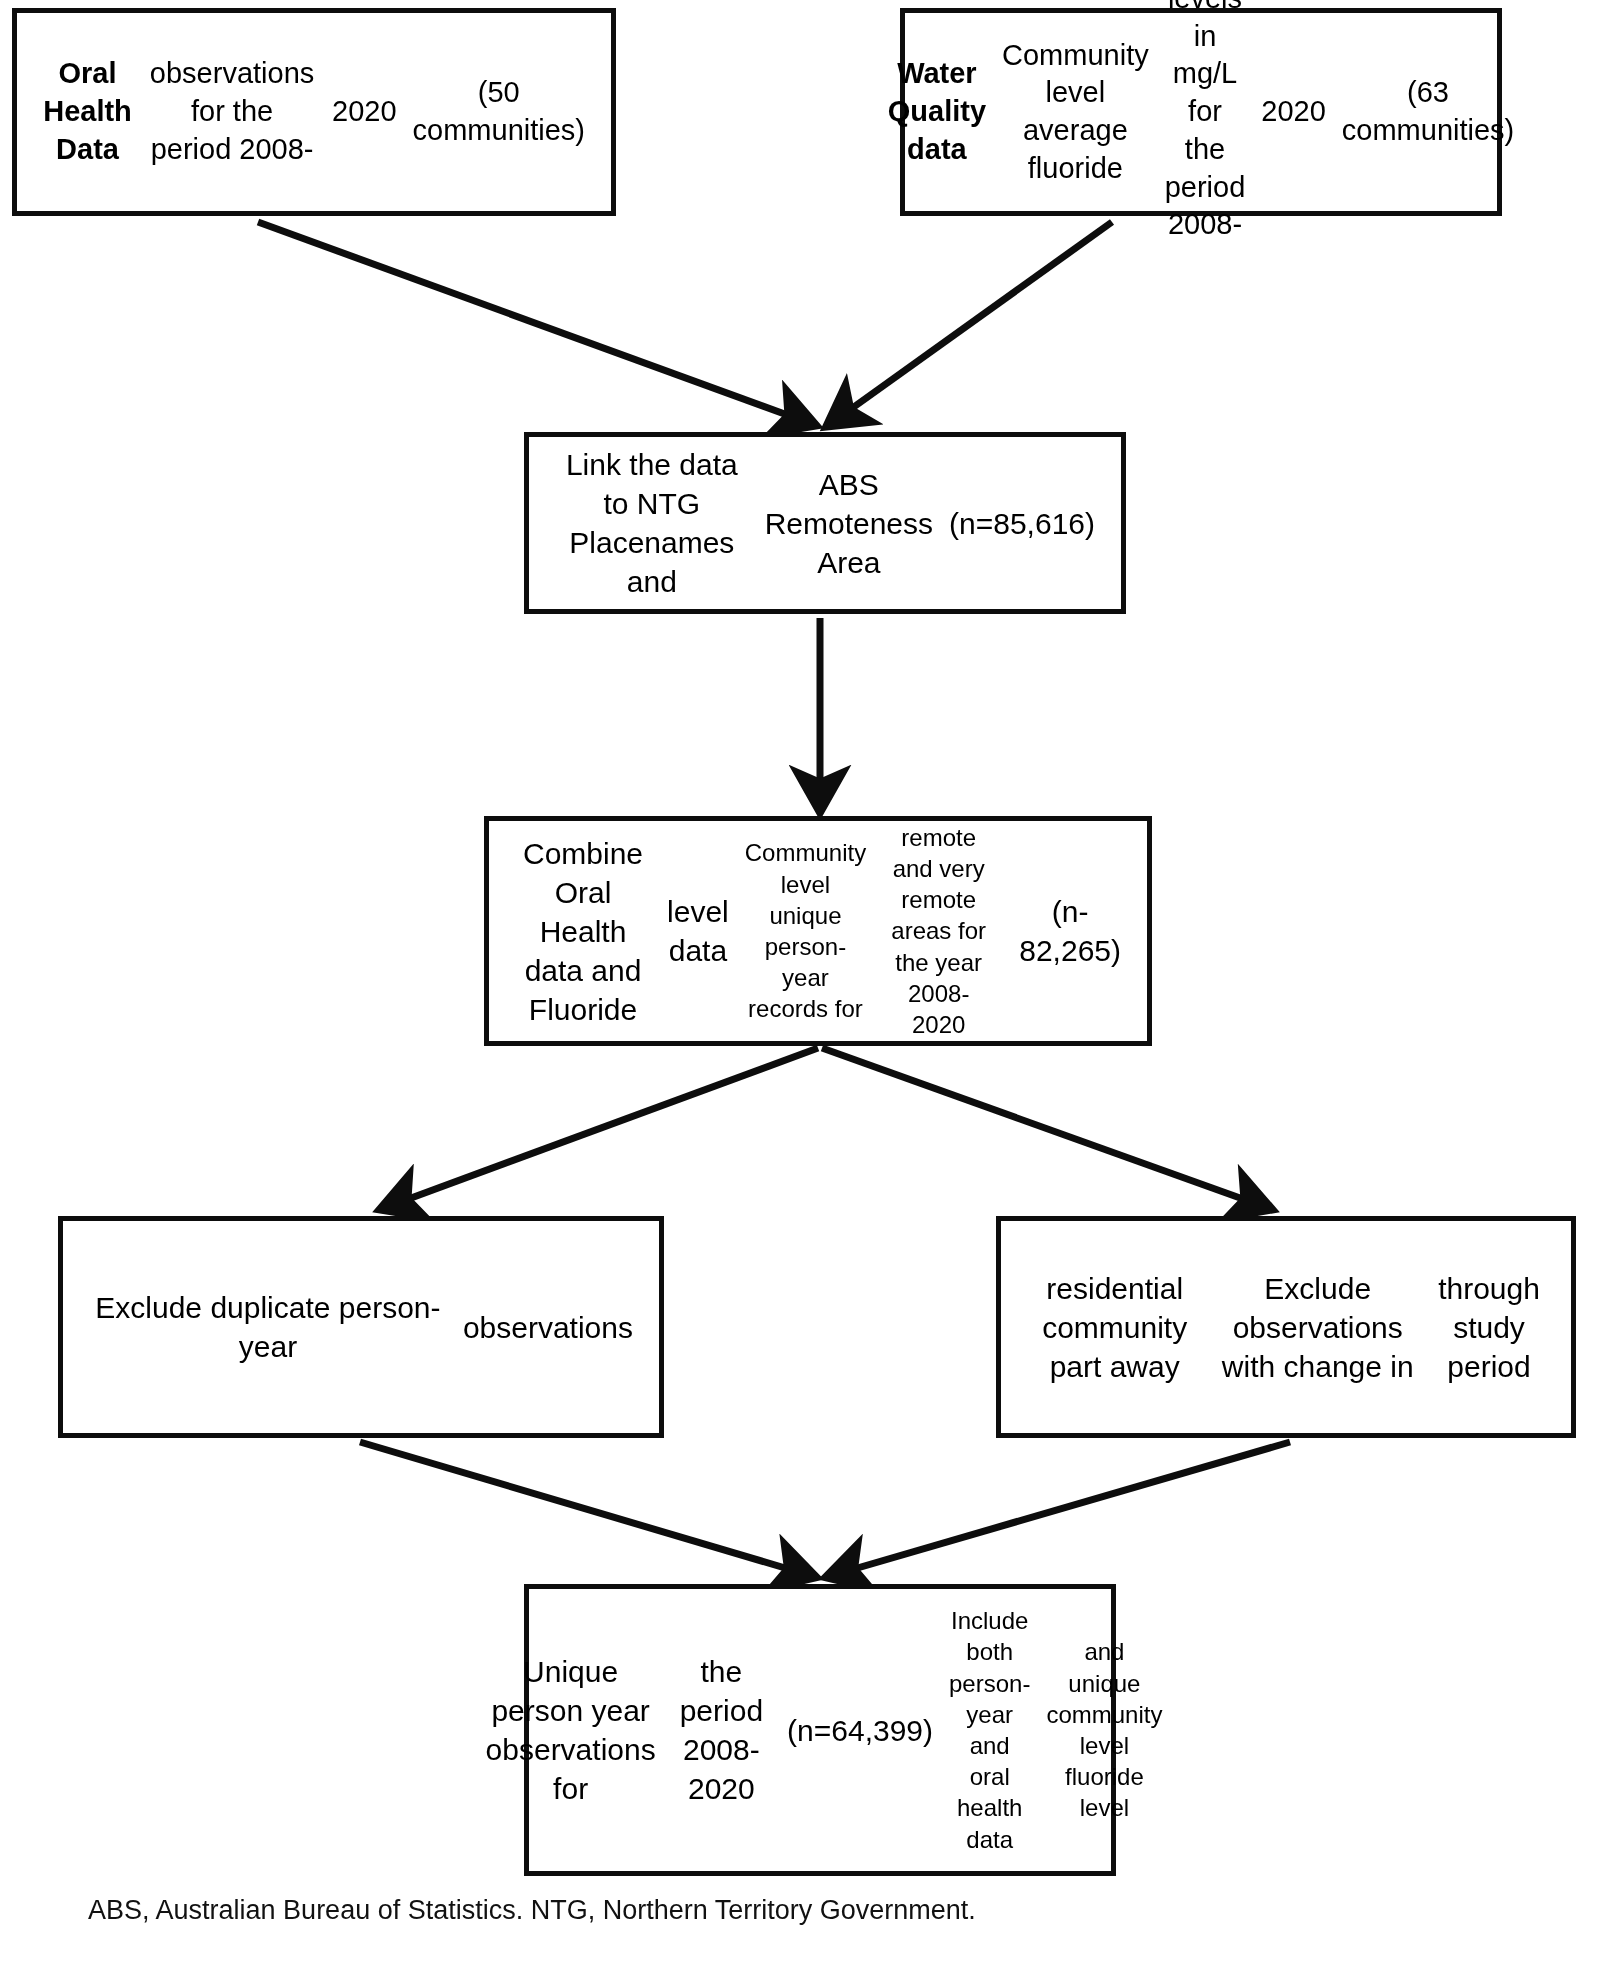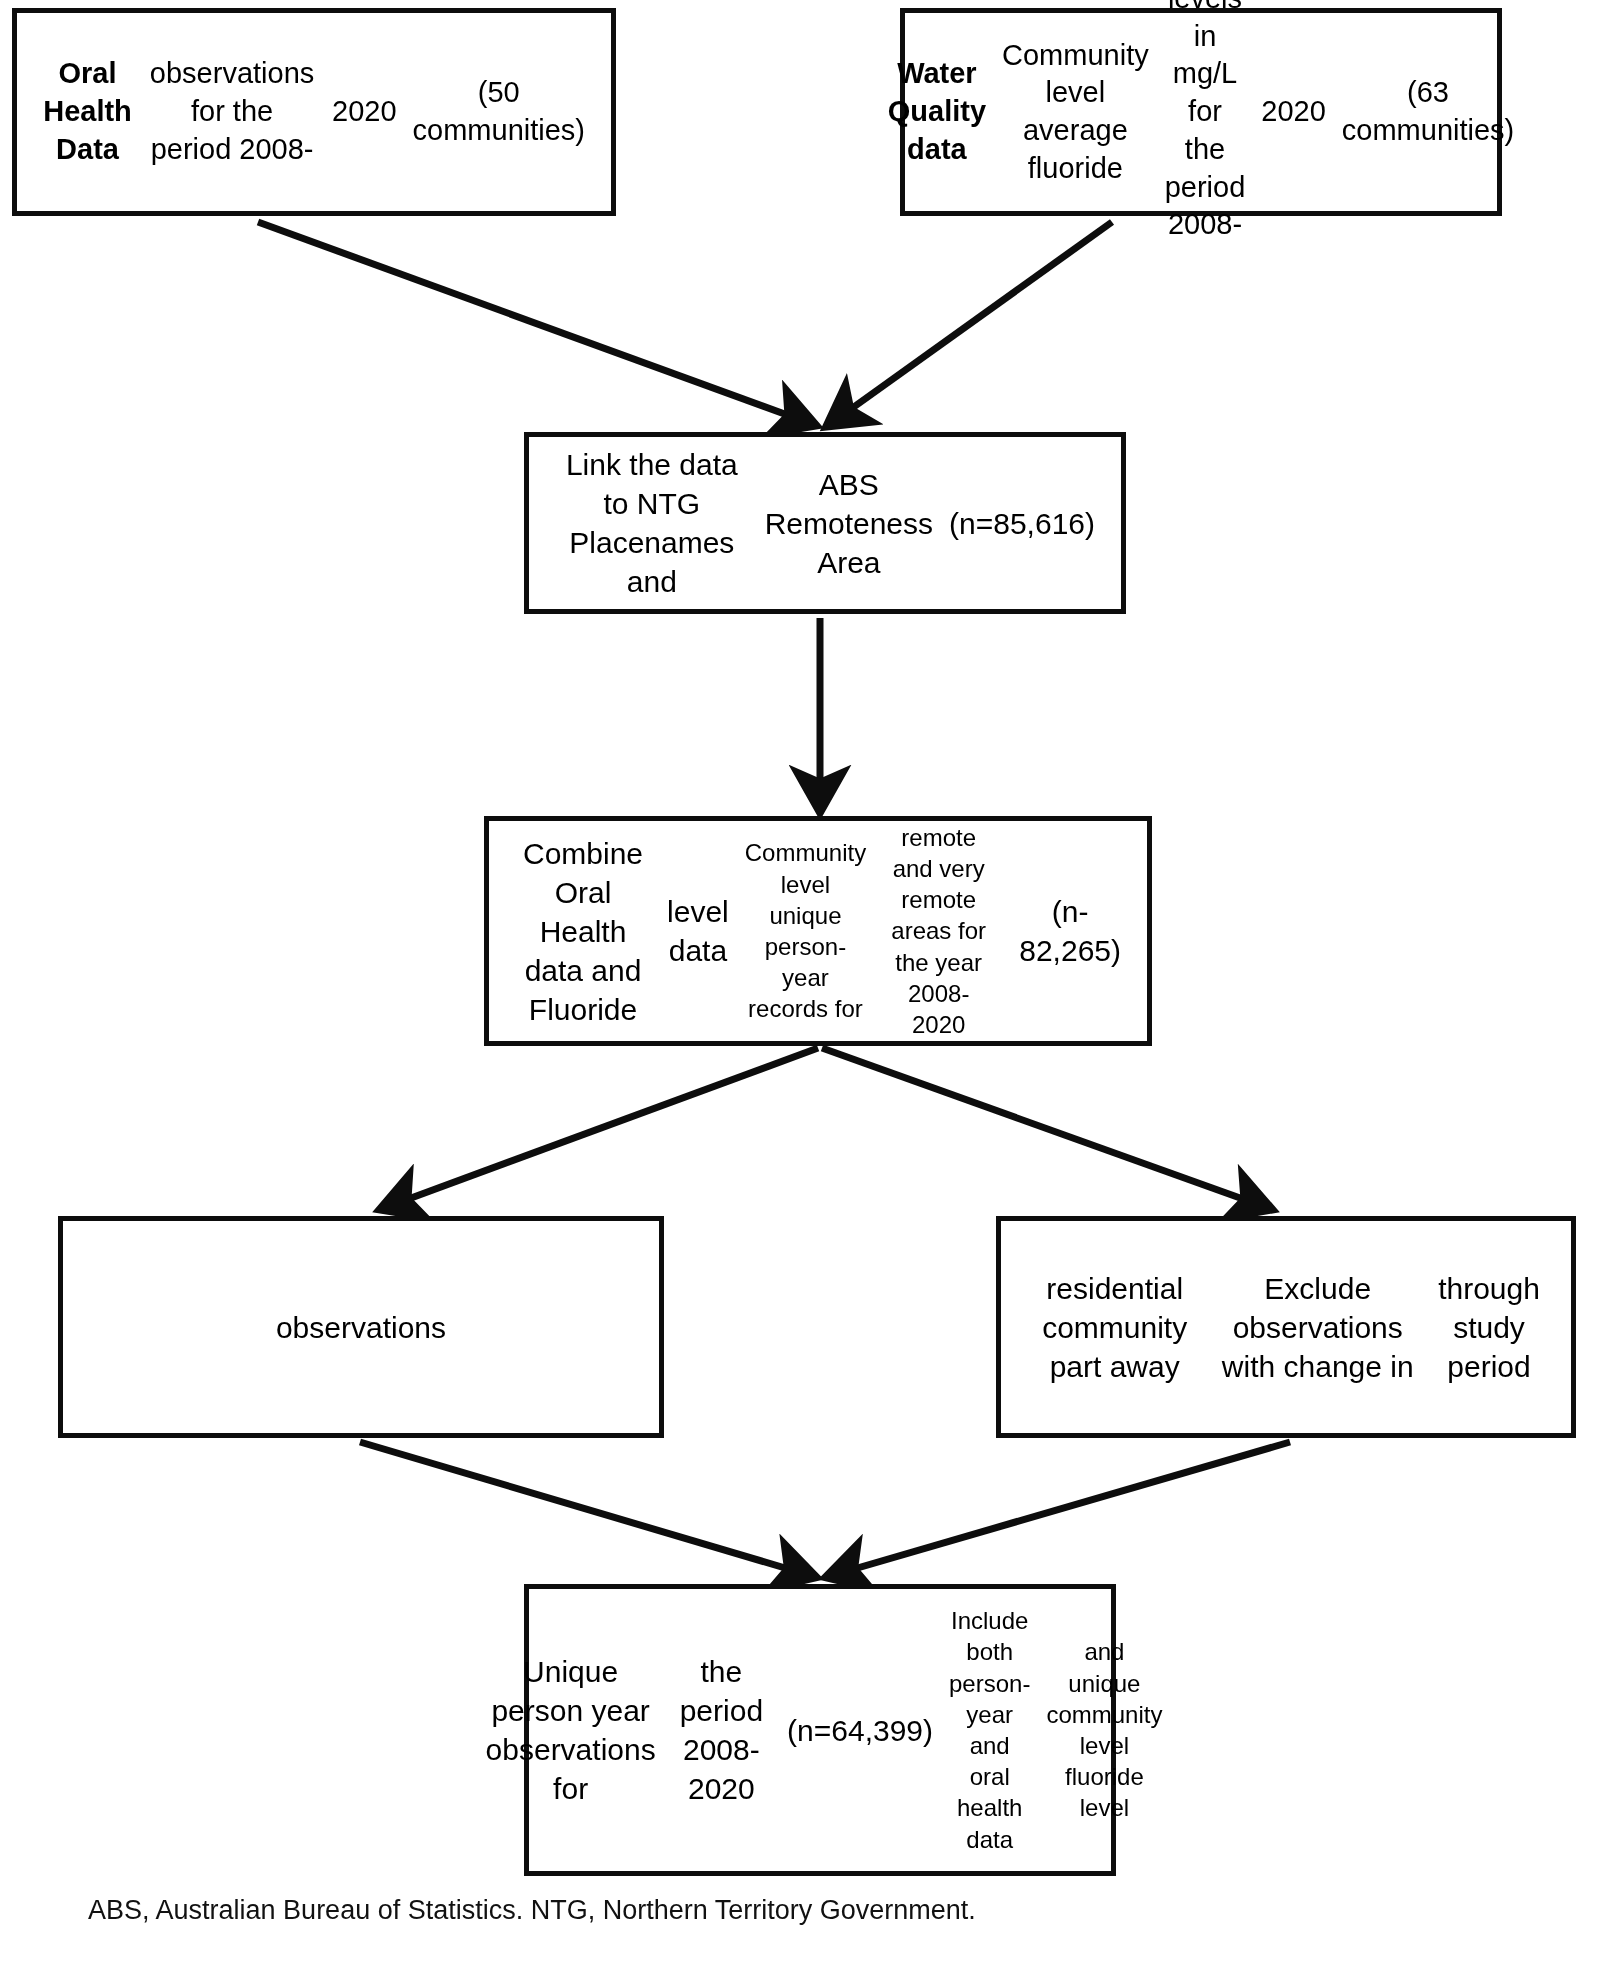--- a/index.html
+++ b/index.html
@@ -118,20 +118,21 @@
 
   <div class="node" id="box-combine-data">
     <div class="line fs-big">Combine Oral Health data and Fluoride</div>
     <div class="line fs-big">level data</div>
     <div class="line fs-small">Community level unique person-year records for</div>
     <div class="line fs-small">remote and very remote areas for the year 2008-2020</div>
     <div class="line fs-big">(n-82,265)</div>
   </div>
 
   <div class="node fs-big" id="box-exclude-dup">
+    <div class="line">Exclude duplicate person-year</div>
     <div class="line">observations</div>
   </div>
 
   <div class="node fs-big" id="box-exclude-move">
     <div class="line">residential community part away</div>
     <div class="line">Exclude observations with change in</div>
     <div class="line">through study period</div>
   </div>
 
   <div class="node" id="box-final">

